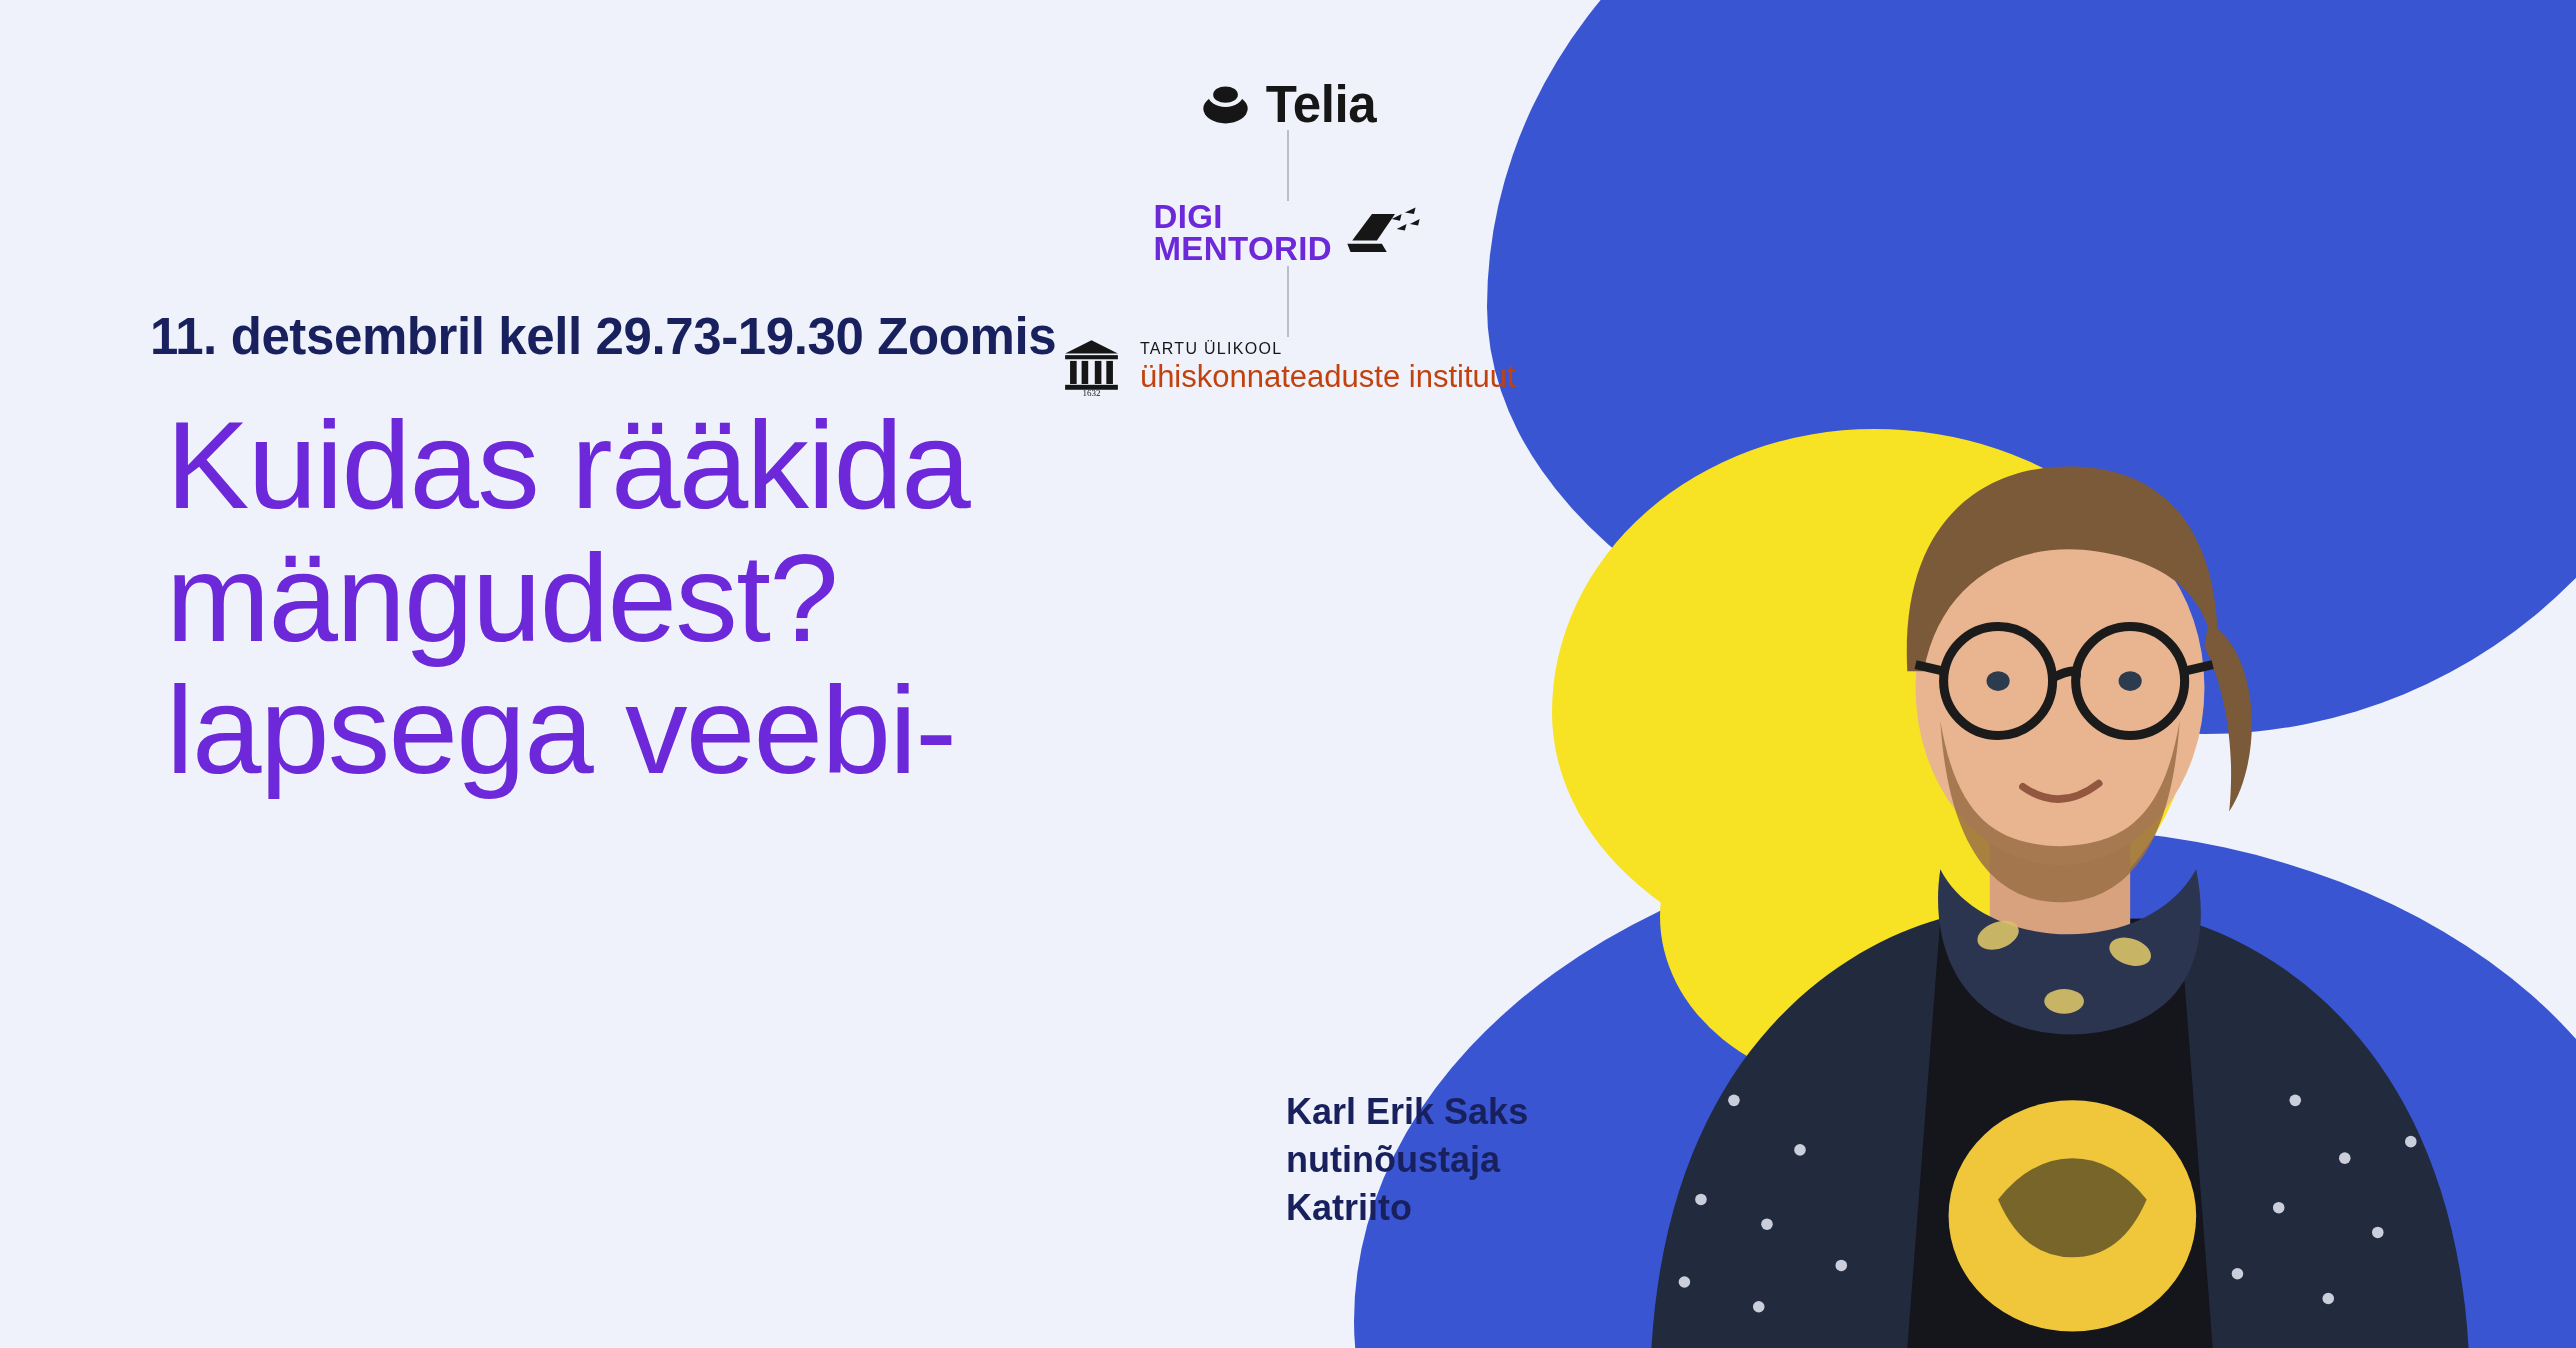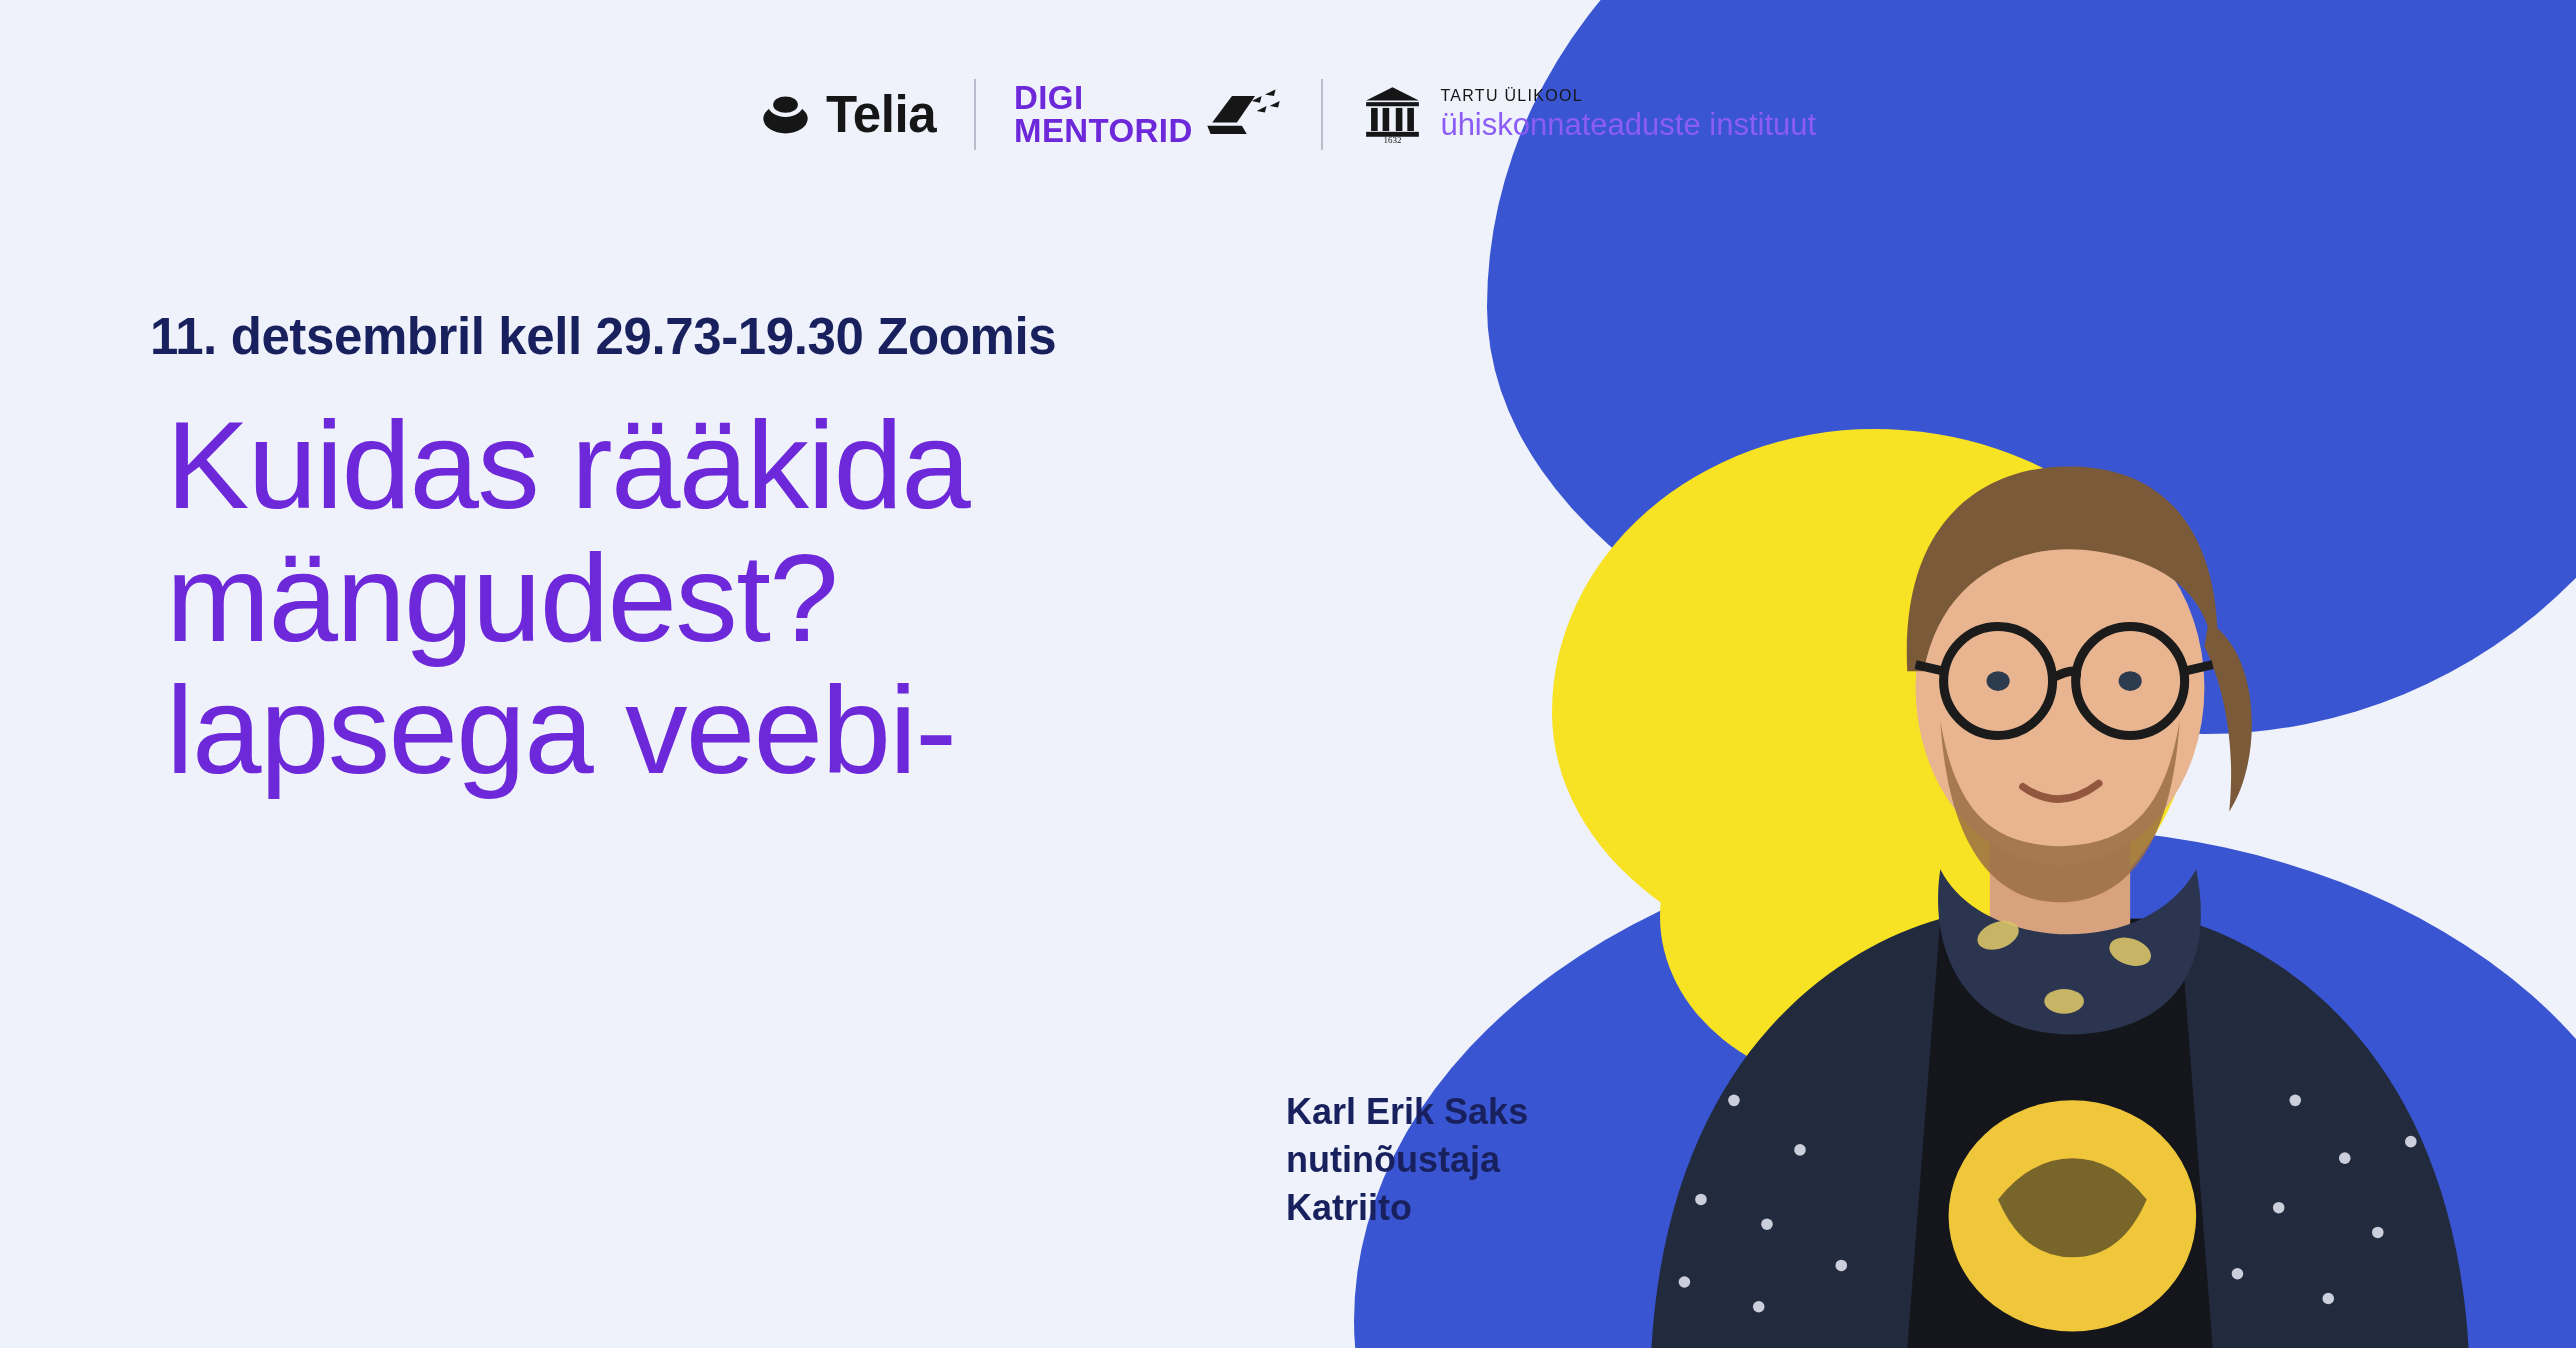--- a/index.html
+++ b/index.html
@@ -62,20 +62,21 @@
   .logobar {
     position: absolute;
     top: 79px;
     left: 0;
     width: 100%;
     display: flex;
     align-items: center;
     justify-content: center;
     gap: 0px;
     z-index: 6;
+    flex-direction: column;
   }
   .logo-telia {
     display: flex;
     align-items: center;
     gap: 15px;
   }
   .telia-mark {
     width: 51px;
     height: 51px;
     position: relative;
@@ -123,21 +124,21 @@
   }
   .ut-text-top {
     font-size: 16px;
     letter-spacing: 1.3px;
     color: #161616;
     font-weight: 400;
     line-height: 1.2;
   }
   .ut-text-main {
     font-size: 31px;
-    color: #8b5cf6;
+    color: #c2410c;
     font-weight: 400;
     line-height: 1.2;
   }
 
   
   .content {
     position: absolute;
     left: 150px;
     top: 307px;
     z-index: 5;

